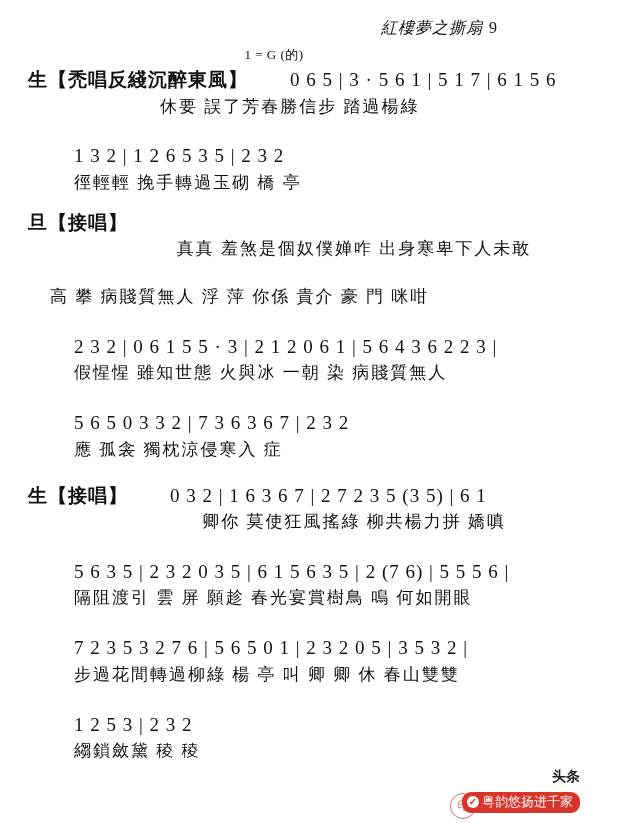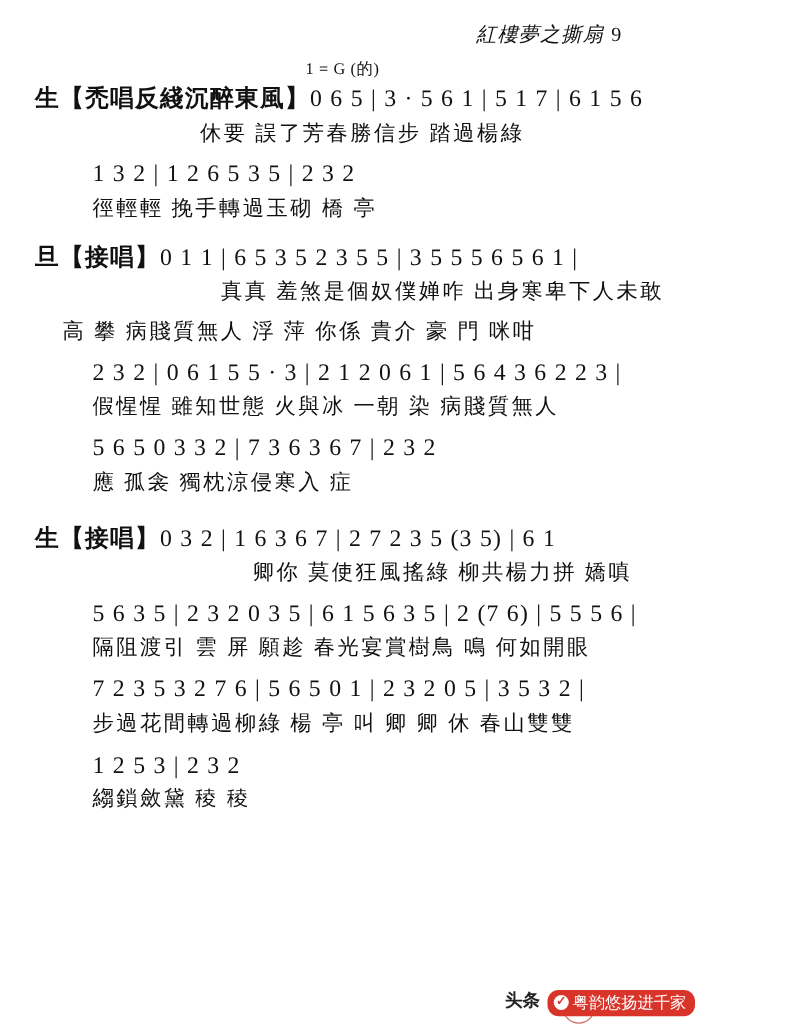--- a/index.html
+++ b/index.html
@@ -48,51 +48,53 @@
     margin-top: 2px;
   }
   .row-notes {
     font-family: "Liberation Serif", "DejaVu Serif", serif;
     font-size: 19px;
     letter-spacing: 1px;
     white-space: pre;
     line-height: 1.45;
     display: flex;
     align-items: flex-end;
+    gap: 42px;
   }
   .row-lyrics {
     font-size: 17px;
     letter-spacing: 2px;
     white-space: pre;
     line-height: 1.4;
     margin-top: 1px;
   }
   .role {
     font-size: 19px;
     letter-spacing: 1px;
     white-space: pre;
     font-weight: bold;
   }
   .indent-1 { padding-left: 22px; }
   .indent-2 { padding-left: 46px; }
   .indent-4 { padding-left: 120px; text-align: center; }
   .indent-5 { padding-left: 132px; }
-  .gap-s { margin-top: 8px; }
+  .gap-s { margin-top: 24px; }
   .gap-m { margin-top: 14px; }
   .gap-l { margin-top: 20px; }
   
   .footer {
     position: absolute;
-    right: 32px;
+    right: 8px;
     bottom: 10px;
     display: flex;
-    align-items: flex-start;
+    align-items: flex-end;
     gap: 6px;
     font-size: 14px;
     color: #333;
+    flex-direction: column;
   }
   .tt-logo {
     display: inline-block;
     font-weight: bold;
     font-size: 14px;
     color: #222;
     letter-spacing: 0;
   }
   .tt-badge {
     display: inline-flex;
@@ -153,21 +155,20 @@
   <div class="sys gap-s">
     <div class="row-notes indent-2">
       <span>1 3 2 | 1 2 6 5 3 5 | 2 3 2</span>
     </div>
     <div class="row-lyrics indent-2">徑輕輕 挽手轉過玉砌 橋 亭</div>
   </div>
 
   <div class="sys gap-m">
     <div class="row-notes">
       <span class="role">旦【接唱】</span>
-      <span>0 1 1 | 6 5 3 5 2 3 5 5 | 3 5 5 5 6 5 6 1 |</span>
     </div>
     <div class="row-lyrics indent-4">真真 羞煞是個奴僕婵咋 出身寒卑下人未敢</div>
   </div>
 
   <div class="sys gap-s">
     <div class="row-lyrics indent-1">高 攀 病賤質無人 浮 萍 你係 貴介 豪 門 咪咁</div>
   </div>
 
   <div class="sys gap-s">
     <div class="row-notes indent-2">

